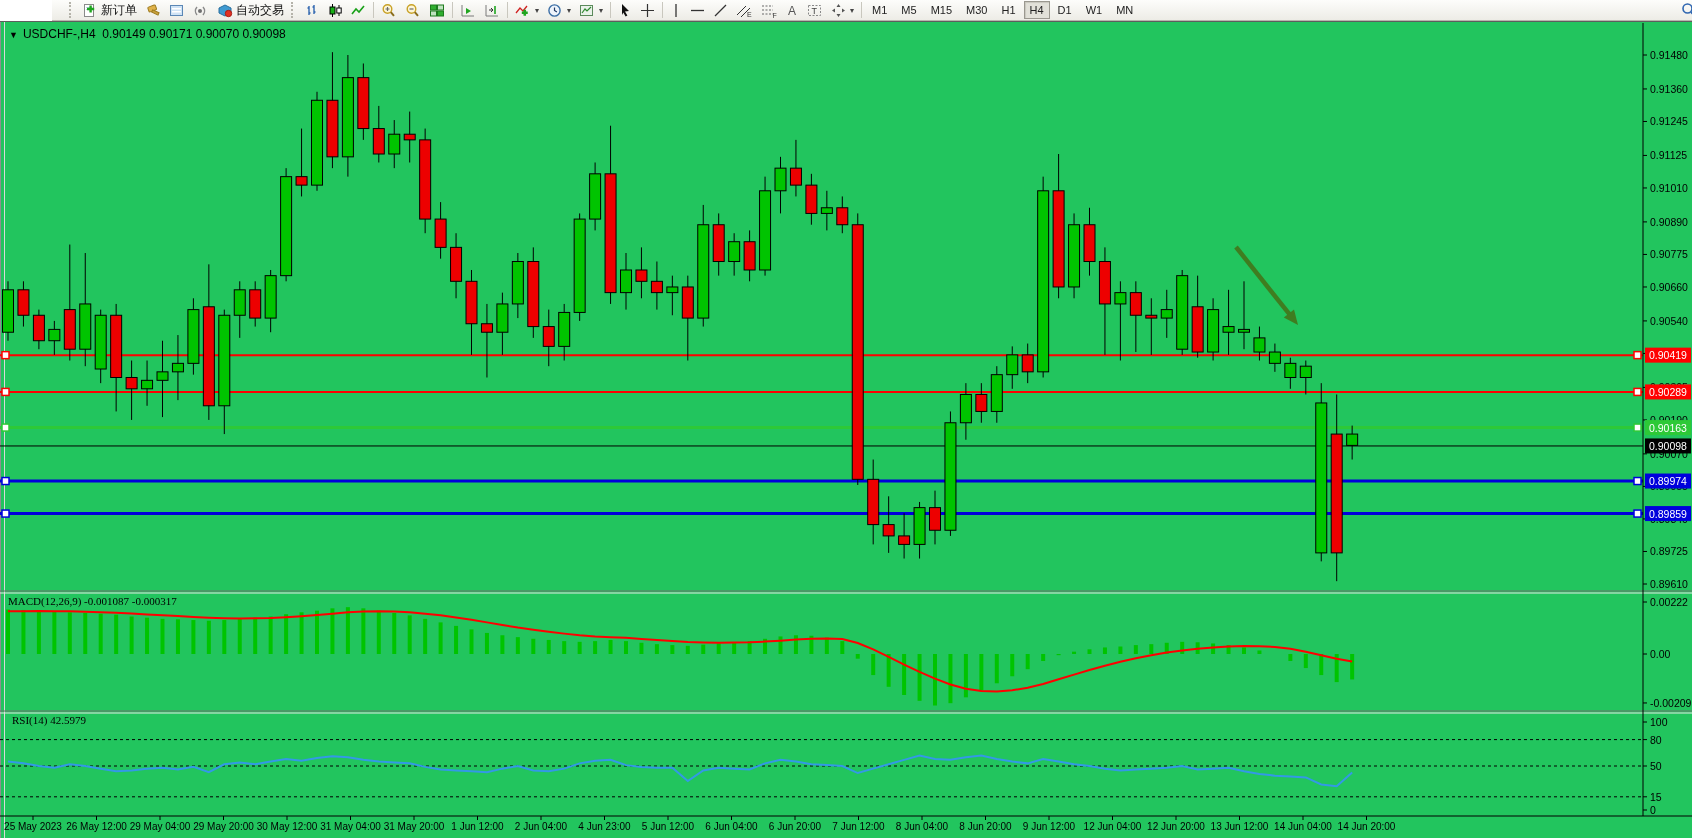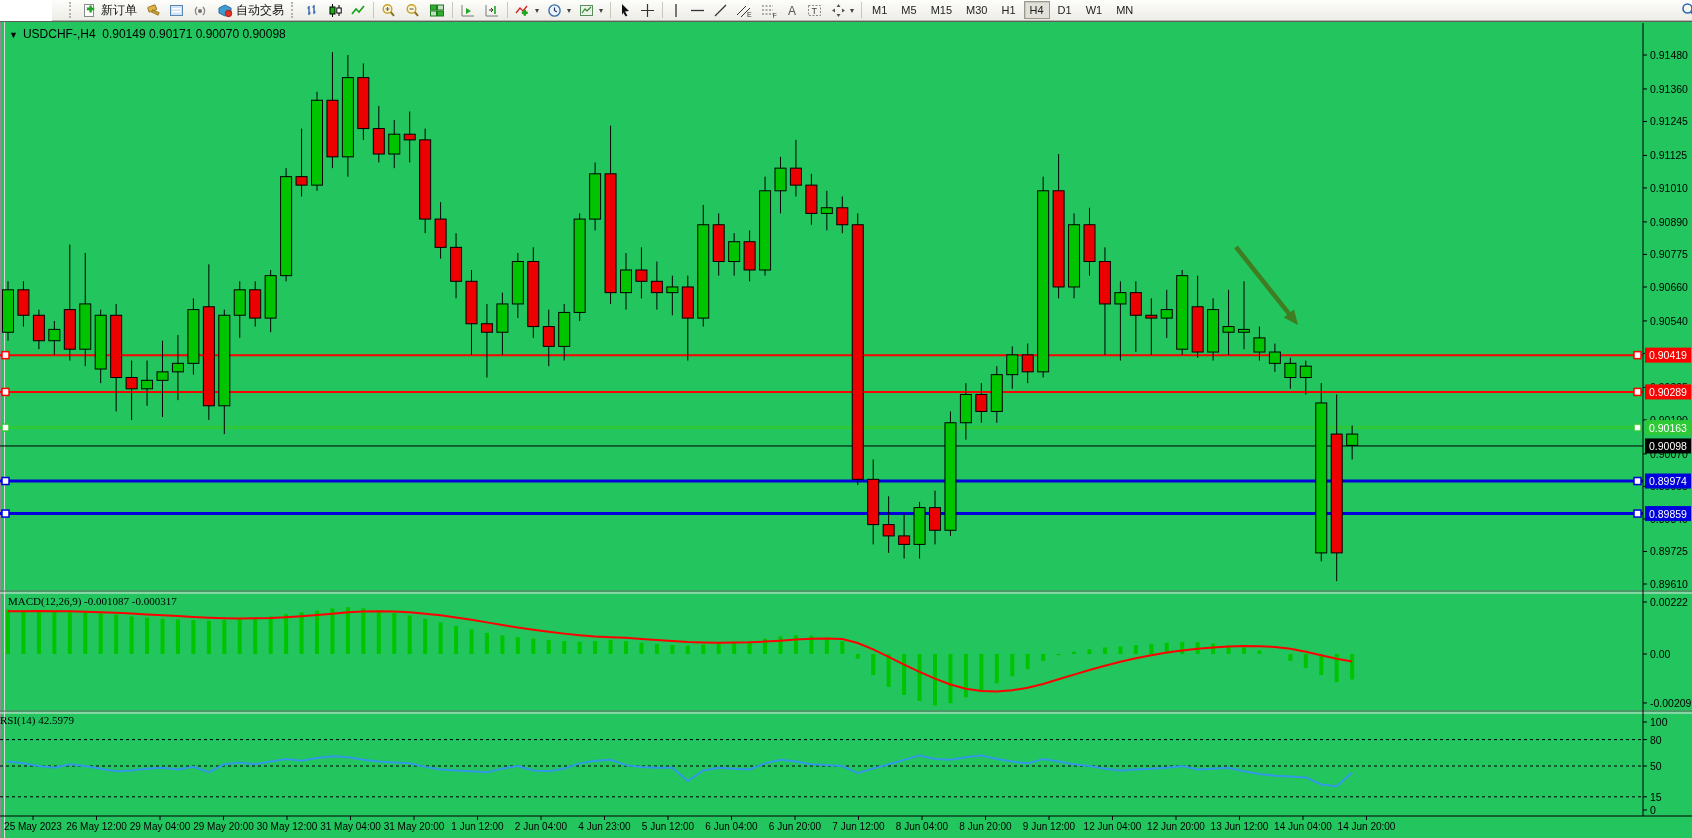--- a/index.html
+++ b/index.html
@@ -257,21 +257,21 @@
   </div>
 
   <div id="chartwin">
     <div class="inner-border"></div>
 
     <div id="title-line">
       <span class="tri">▼</span><span>USDCHF-,H4</span>&nbsp;&nbsp;<span>0.90149 0.90171 0.90070 0.90098</span>
     </div>
 
     <div class="panel-label" style="left:8px;top:573px;">MACD(12,26,9) -0.001087 -0.000317</div>
-    <div class="panel-label" style="left:0;top:692px;">RSI(14) 42.5979</div>
+    <div class="panel-label" style="left:12px;top:692px;">RSI(14) 42.5979</div>
 
     <svg id="chart-canvas" width="1692" height="817" viewBox="0 21 1692 817">
         <line x1="0" y1="738.6" x2="1643" y2="738.6" stroke="#000" stroke-width="1" stroke-dasharray="3 3"></line>
         <line x1="0" y1="765" x2="1643" y2="765" stroke="#000" stroke-width="1" stroke-dasharray="3 3"></line>
         <line x1="0" y1="795.8" x2="1643" y2="795.8" stroke="#000" stroke-width="1" stroke-dasharray="3 3"></line>
         <line x1="0" y1="354.1462899999971" x2="1643" y2="354.1462899999971" stroke="#FF0000" stroke-width="2"></line>
         <line x1="0" y1="390.9219899999993" x2="1643" y2="390.9219899999993" stroke="#FF0000" stroke-width="2"></line>
         <line x1="0" y1="426.56612999999726" x2="1643" y2="426.56612999999726" stroke="#2DC937" stroke-width="3"></line>
         <line x1="0" y1="444.9539799999984" x2="1643" y2="444.9539799999984" stroke="#000000" stroke-width="1"></line>
         <line x1="0" y1="480.03233999999895" x2="1643" y2="480.03233999999895" stroke="#0000DC" stroke-width="3"></line>

